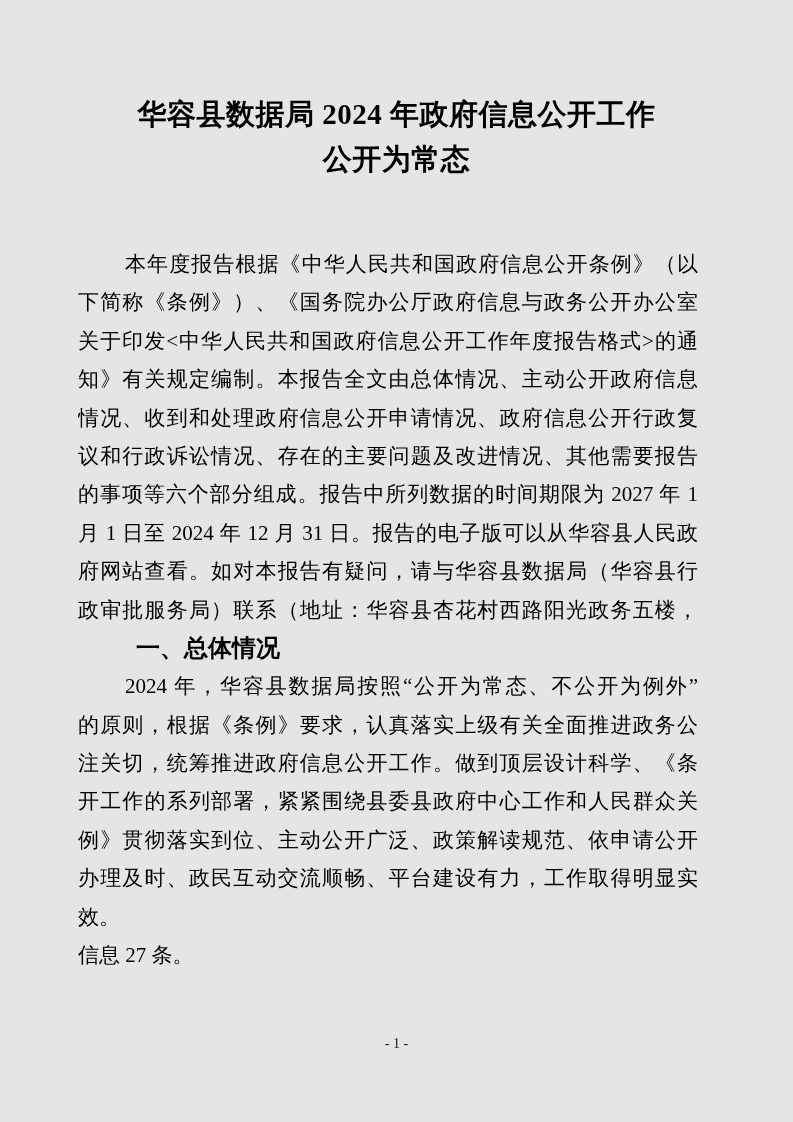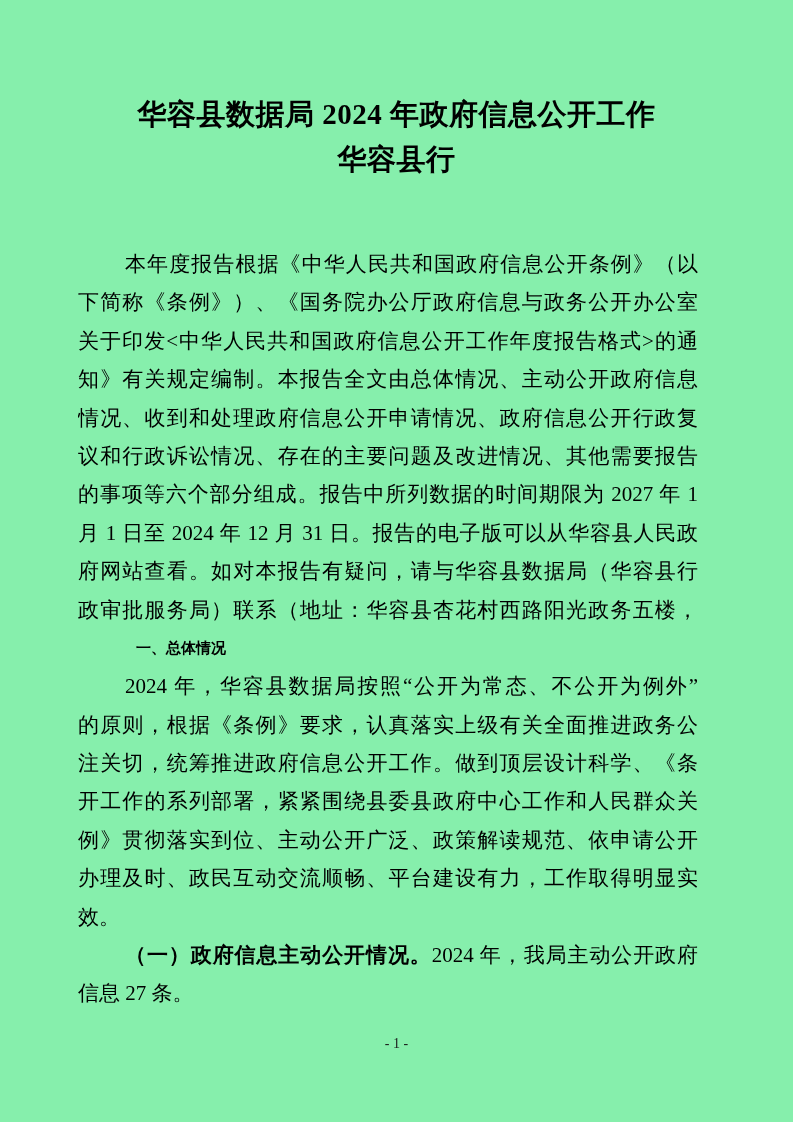--- a/index.html
+++ b/index.html
@@ -4,21 +4,21 @@
 <style>
   html, body {
     margin: 0;
     padding: 0;
     background: #ffffff;
   }
   .page {
     position: relative;
     width: 793px;
     height: 1122px;
-    background: #86efac;
+    background: #e5e5e5;
     overflow: hidden;
     font-family: "Liberation Serif", "DejaVu Serif", serif;
     color: #000000;
   }
   .doc-title {
     position: absolute;
     top: 92px;
     left: 0;
     width: 793px;
     margin: 0;
@@ -46,42 +46,42 @@
   .j {
     text-align: justify;
     text-align-last: justify;
     text-justify: inter-character;
   }
   .indent { text-indent: 47px; }
   .indent-h { text-indent: 58px; }
   .heading {
     font-family: "Liberation Sans", "DejaVu Sans", sans-serif;
     font-weight: bold;
-    font-size: 15px;
+    font-size: 24px;
   }
   .b { font-weight: bold; }
   .footer {
     position: absolute;
     top: 1034px;
     left: 0;
     width: 793px;
     text-align: center;
     font-size: 14px;
     line-height: 20px;
     color: #1a1a1a;
   }
 </style>
 </head>
 <body>
 
 <div class="page">
 
   <h1 class="doc-title">
     <span class="t-line">华容县数据局 2024 年政府信息公开工作</span>
-    <span class="t-line">华容县行</span>
+    <span class="t-line">公开为常态</span>
   </h1>
 
   <div class="doc-body">
     <div class="line j indent">本年度报告根据《中华人民共和国政府信息公开条例》（以</div>
     <div class="line j">下简称《条例》）、《国务院办公厅政府信息与政务公开办公室</div>
     <div class="line j">关于印发&lt;中华人民共和国政府信息公开工作年度报告格式&gt;的通</div>
     <div class="line j">知》有关规定编制。本报告全文由总体情况、主动公开政府信息</div>
     <div class="line j">情况、收到和处理政府信息公开申请情况、政府信息公开行政复</div>
     <div class="line j">议和行政诉讼情况、存在的主要问题及改进情况、其他需要报告</div>
     <div class="line j">的事项等六个部分组成。报告中所列数据的时间期限为 2027 年 1</div>
@@ -92,19 +92,18 @@
     <div class="line heading indent-h">一、总体情况</div>
 
     <div class="line j indent">2024 年，华容县数据局按照“公开为常态、不公开为例外”</div>
     <div class="line j">的原则，根据《条例》要求，认真落实上级有关全面推进政务公</div>
     <div class="line j">注关切，统筹推进政府信息公开工作。做到顶层设计科学、《条</div>
     <div class="line j">开工作的系列部署，紧紧围绕县委县政府中心工作和人民群众关</div>
     <div class="line j">例》贯彻落实到位、主动公开广泛、政策解读规范、依申请公开</div>
     <div class="line j">办理及时、政民互动交流顺畅、平台建设有力，工作取得明显实</div>
     <div class="line">效。</div>
 
-    <div class="line j indent"><span class="b">（一）政府信息主动公开情况。</span><span>2024 年，我局主动公开政府</span></div>
     <div class="line">信息 27 条。</div>
   </div>
 
   <div class="footer">- 1 -</div>
 
 </div>
 
 </body></html>

